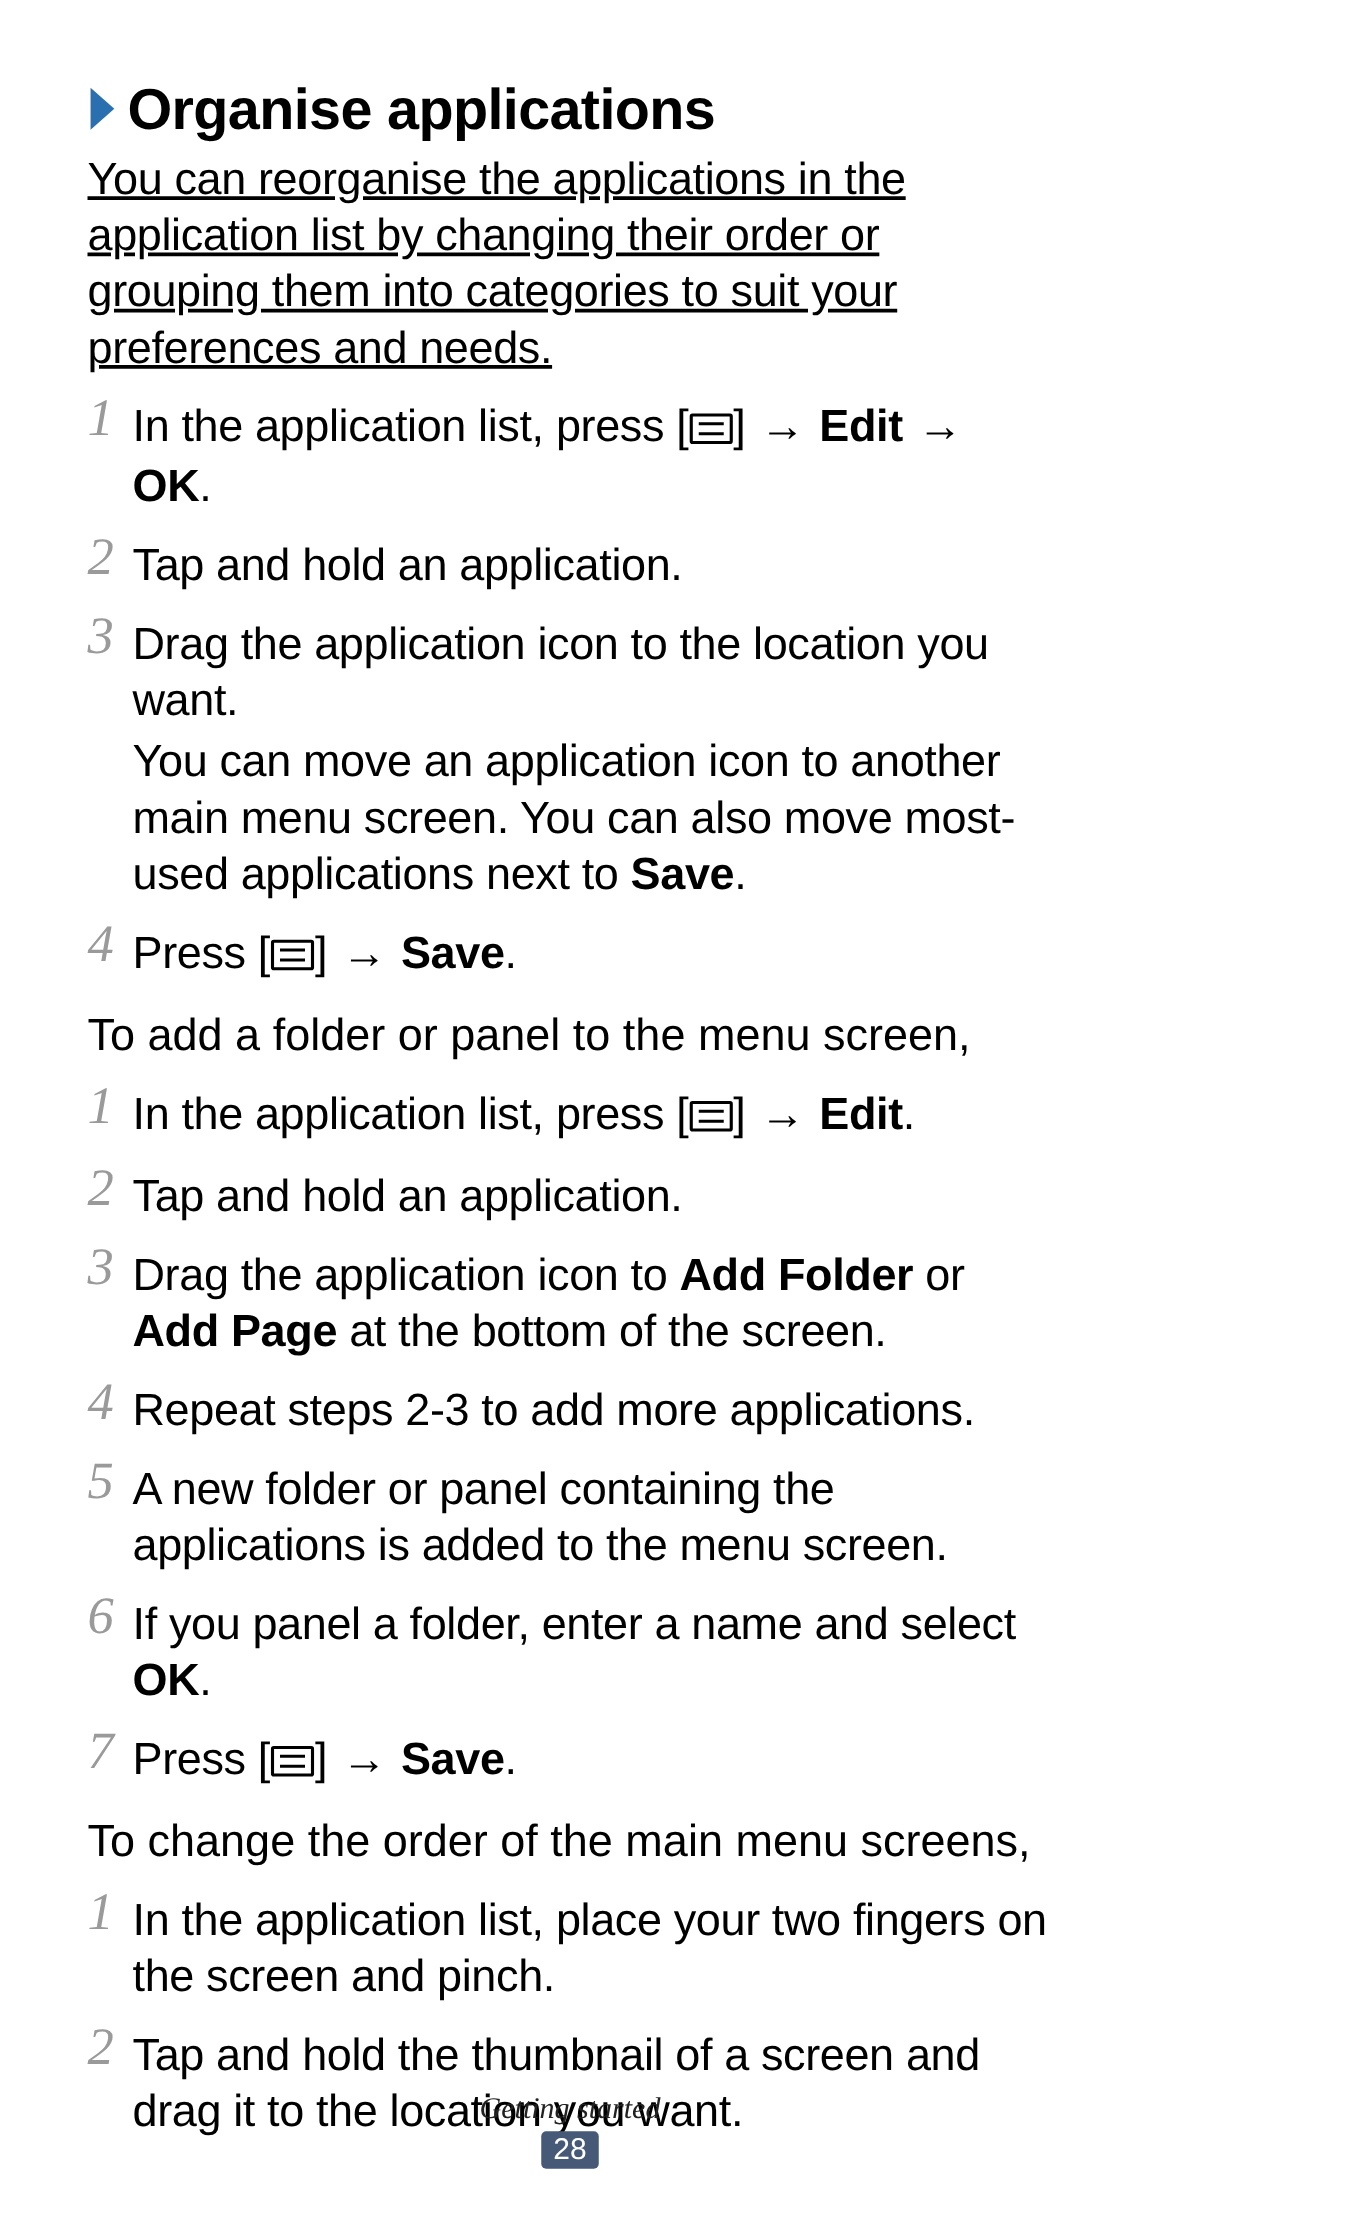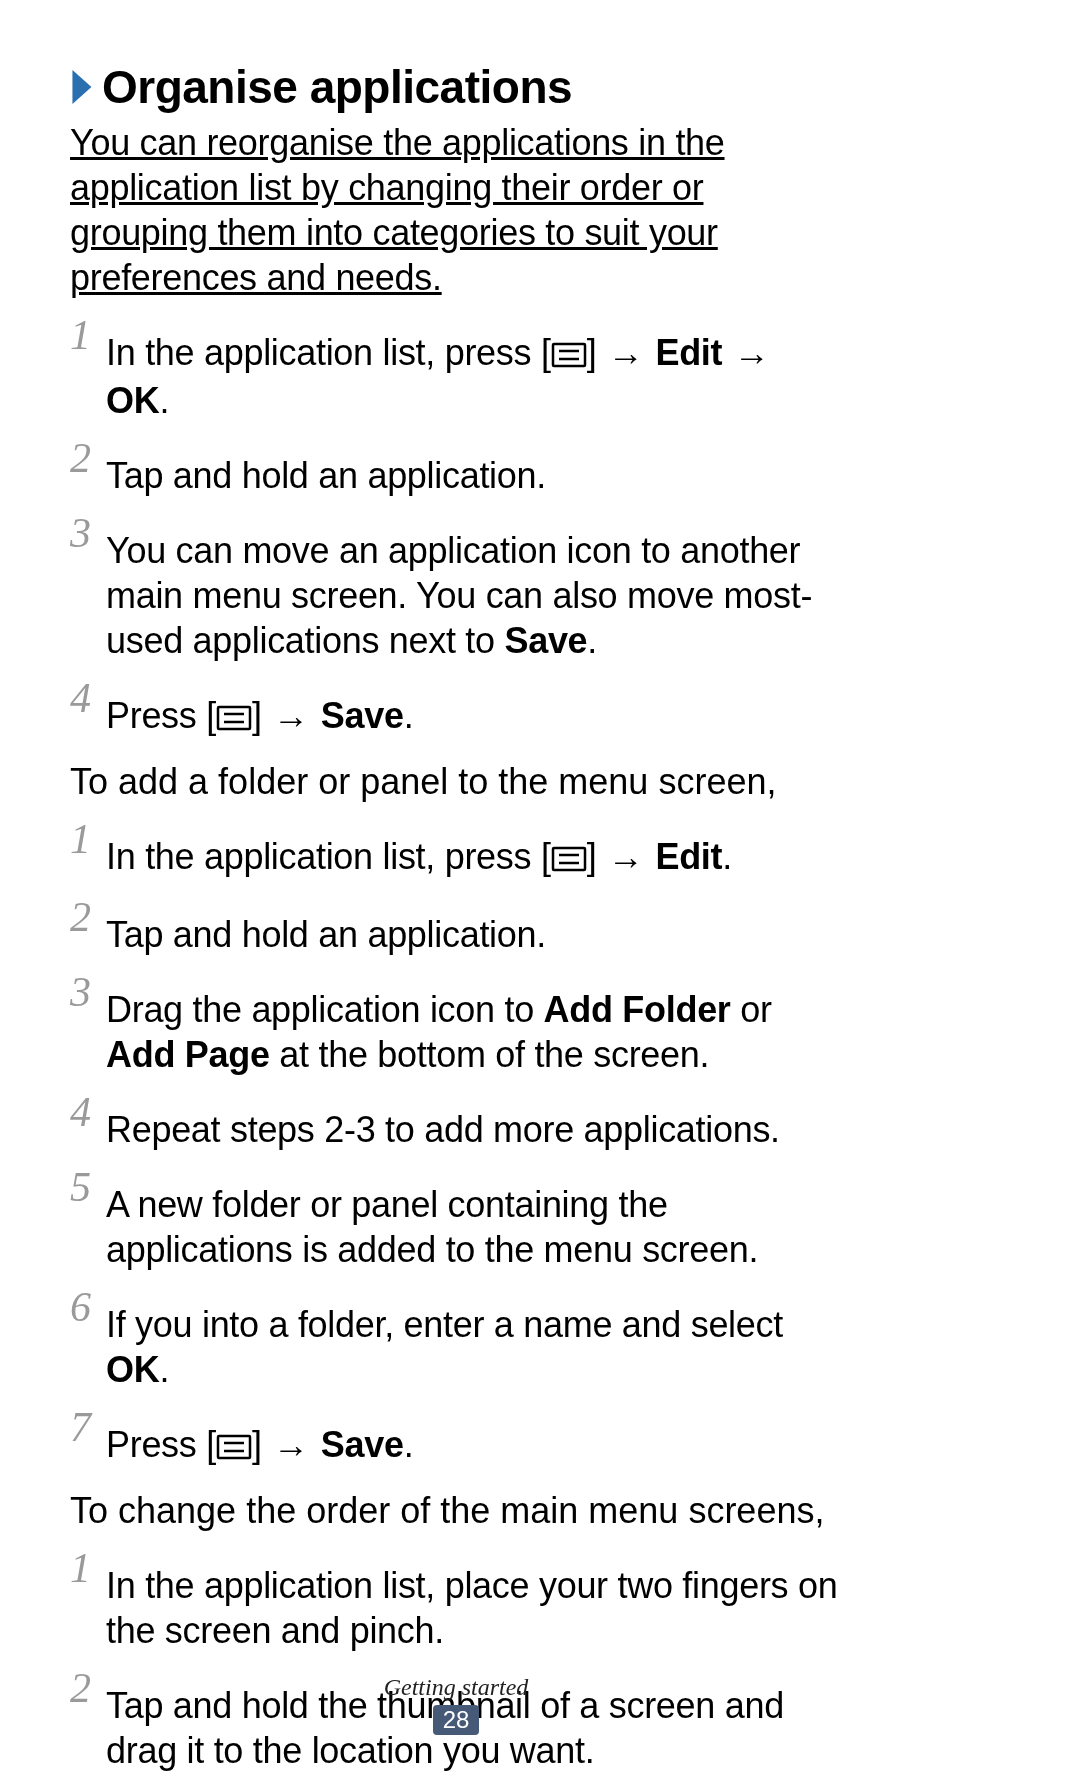--- a/index.html
+++ b/index.html
@@ -62,21 +62,21 @@
     text-align: left;
     margin-top: -4px;
   }
   .body {
     flex: 1;
     font-size: 36px;
     line-height: 1.25;
     letter-spacing: -0.3px;
   }
   .body p {
-    margin: 12px 0 4px 0;
+    margin: 0 0 4px 0;
   }
   .b { font-weight: 700; }
   .arrow {
     display: inline-block;
     margin: 0 2px;
   }
   .menu-icon {
     display: inline-block;
     vertical-align: -3px;
   }
@@ -147,20 +147,21 @@
     </div>
     <div class="step">
       <div class="num">2</div>
       <div class="body">
           <p>Tap and hold an application.</p>
         </div>
     </div>
     <div class="step">
       <div class="num">3</div>
       <div class="body">
+        <p>Drag the application icon to the location you want.</p>
         <p>
           <span>You can move an application icon to another main menu screen. You can also move most-used applications next to </span><span class="b">Save</span><span>.</span>
         </p>
       </div>
     </div>
     <div class="step">
       <div class="num">4</div>
       <div class="body">
         <p>
           <span>Press [</span><span class="menu-icon"><svg viewBox="0 0 36 26">
@@ -211,21 +212,21 @@
     <div class="step">
       <div class="num">5</div>
       <div class="body">
         <p>A new folder or panel containing the applications is added to the menu screen.</p>
       </div>
     </div>
     <div class="step">
       <div class="num">6</div>
       <div class="body">
         <p>
-          <span>If you into a folder, enter a name and select </span><span class="b">OK</span><span>.</span>
+          <span>If you panel a folder, enter a name and select </span><span class="b">OK</span><span>.</span>
         </p>
       </div>
     </div>
     <div class="step">
       <div class="num">7</div>
       <div class="body">
         <p>
           <span>Press [</span><span class="menu-icon"><svg viewBox="0 0 36 26">
                 <rect x="2" y="2" width="32" height="22" rx="1" fill="none" stroke="#000" stroke-width="2.5"></rect>
                 <line x1="8" y1="9" x2="28" y2="9" stroke="#000" stroke-width="2.5"></line>

